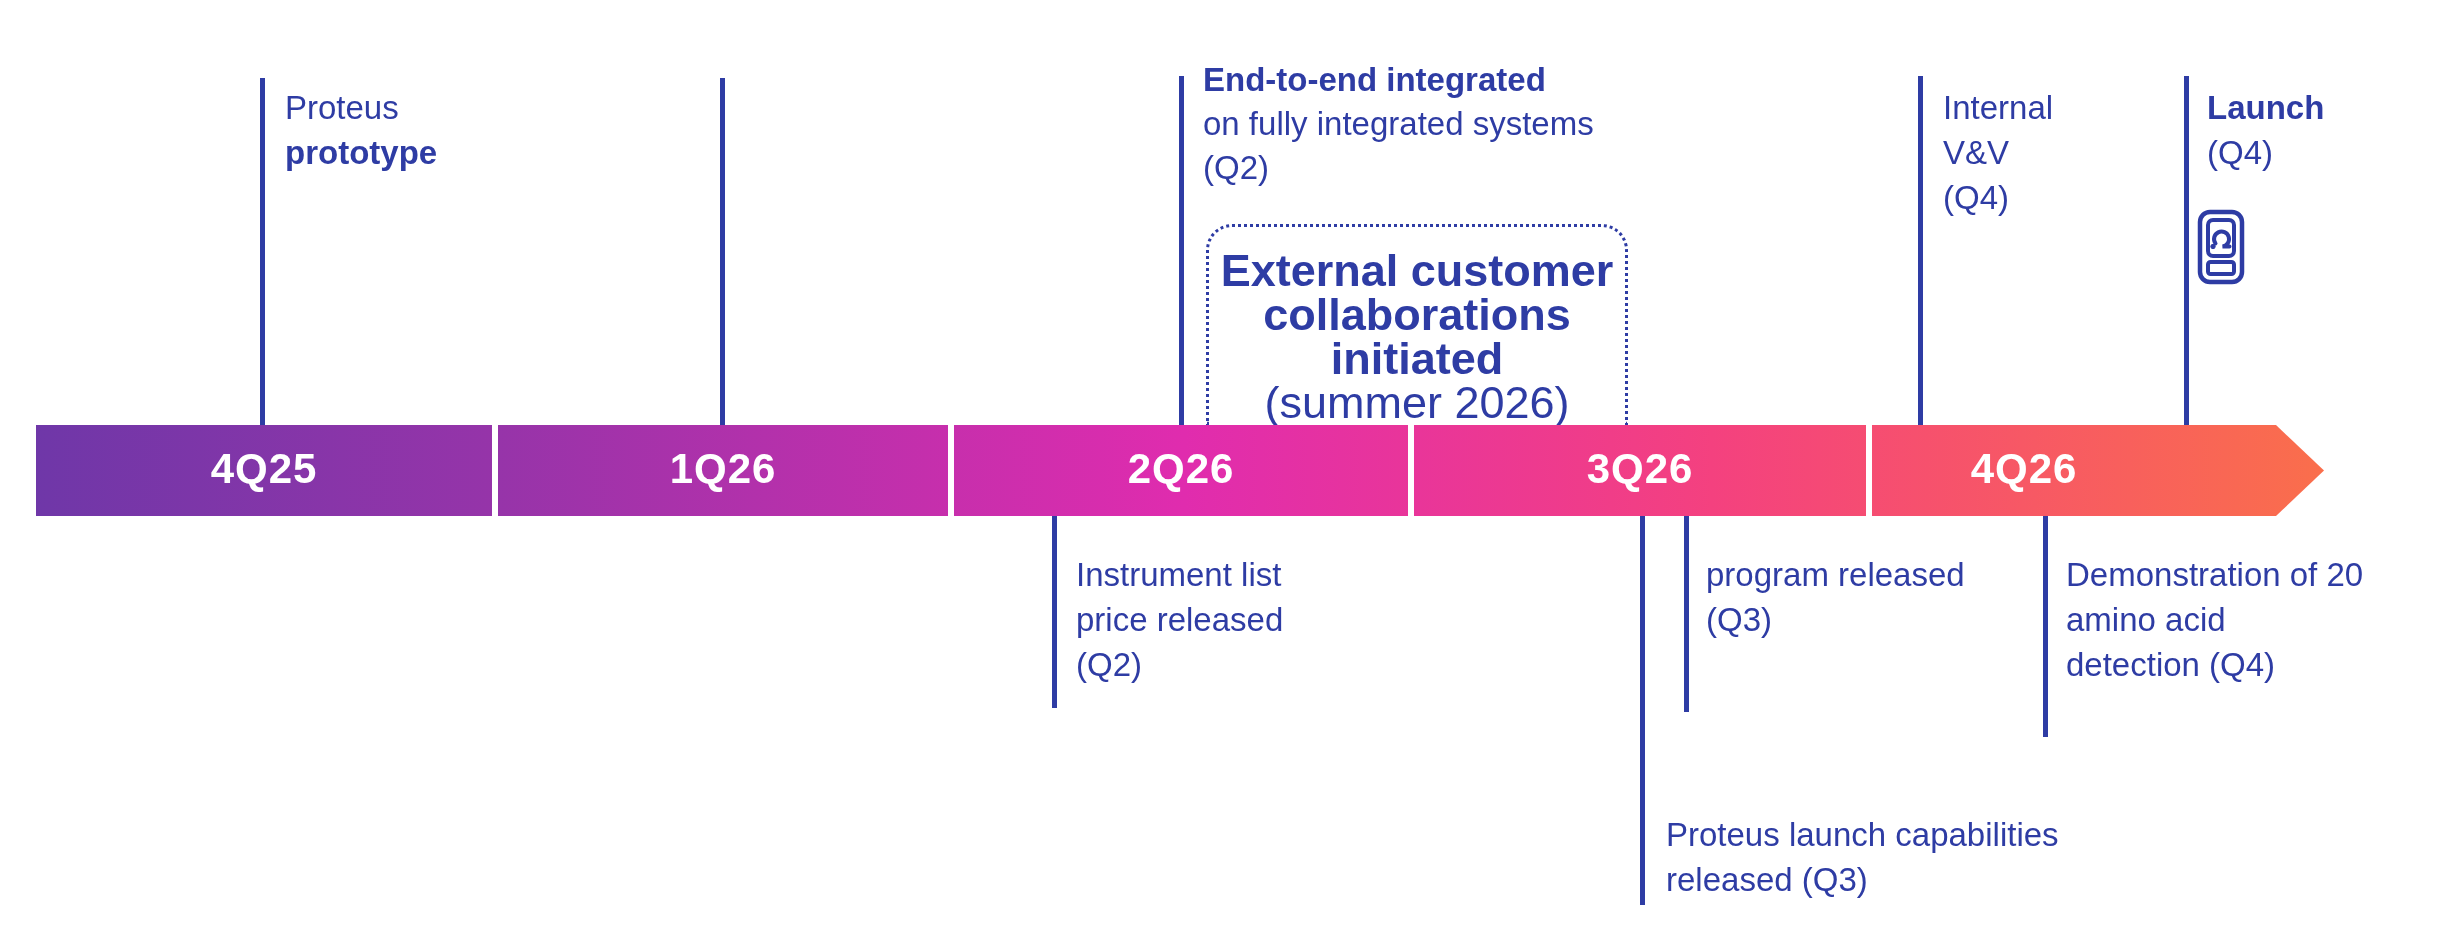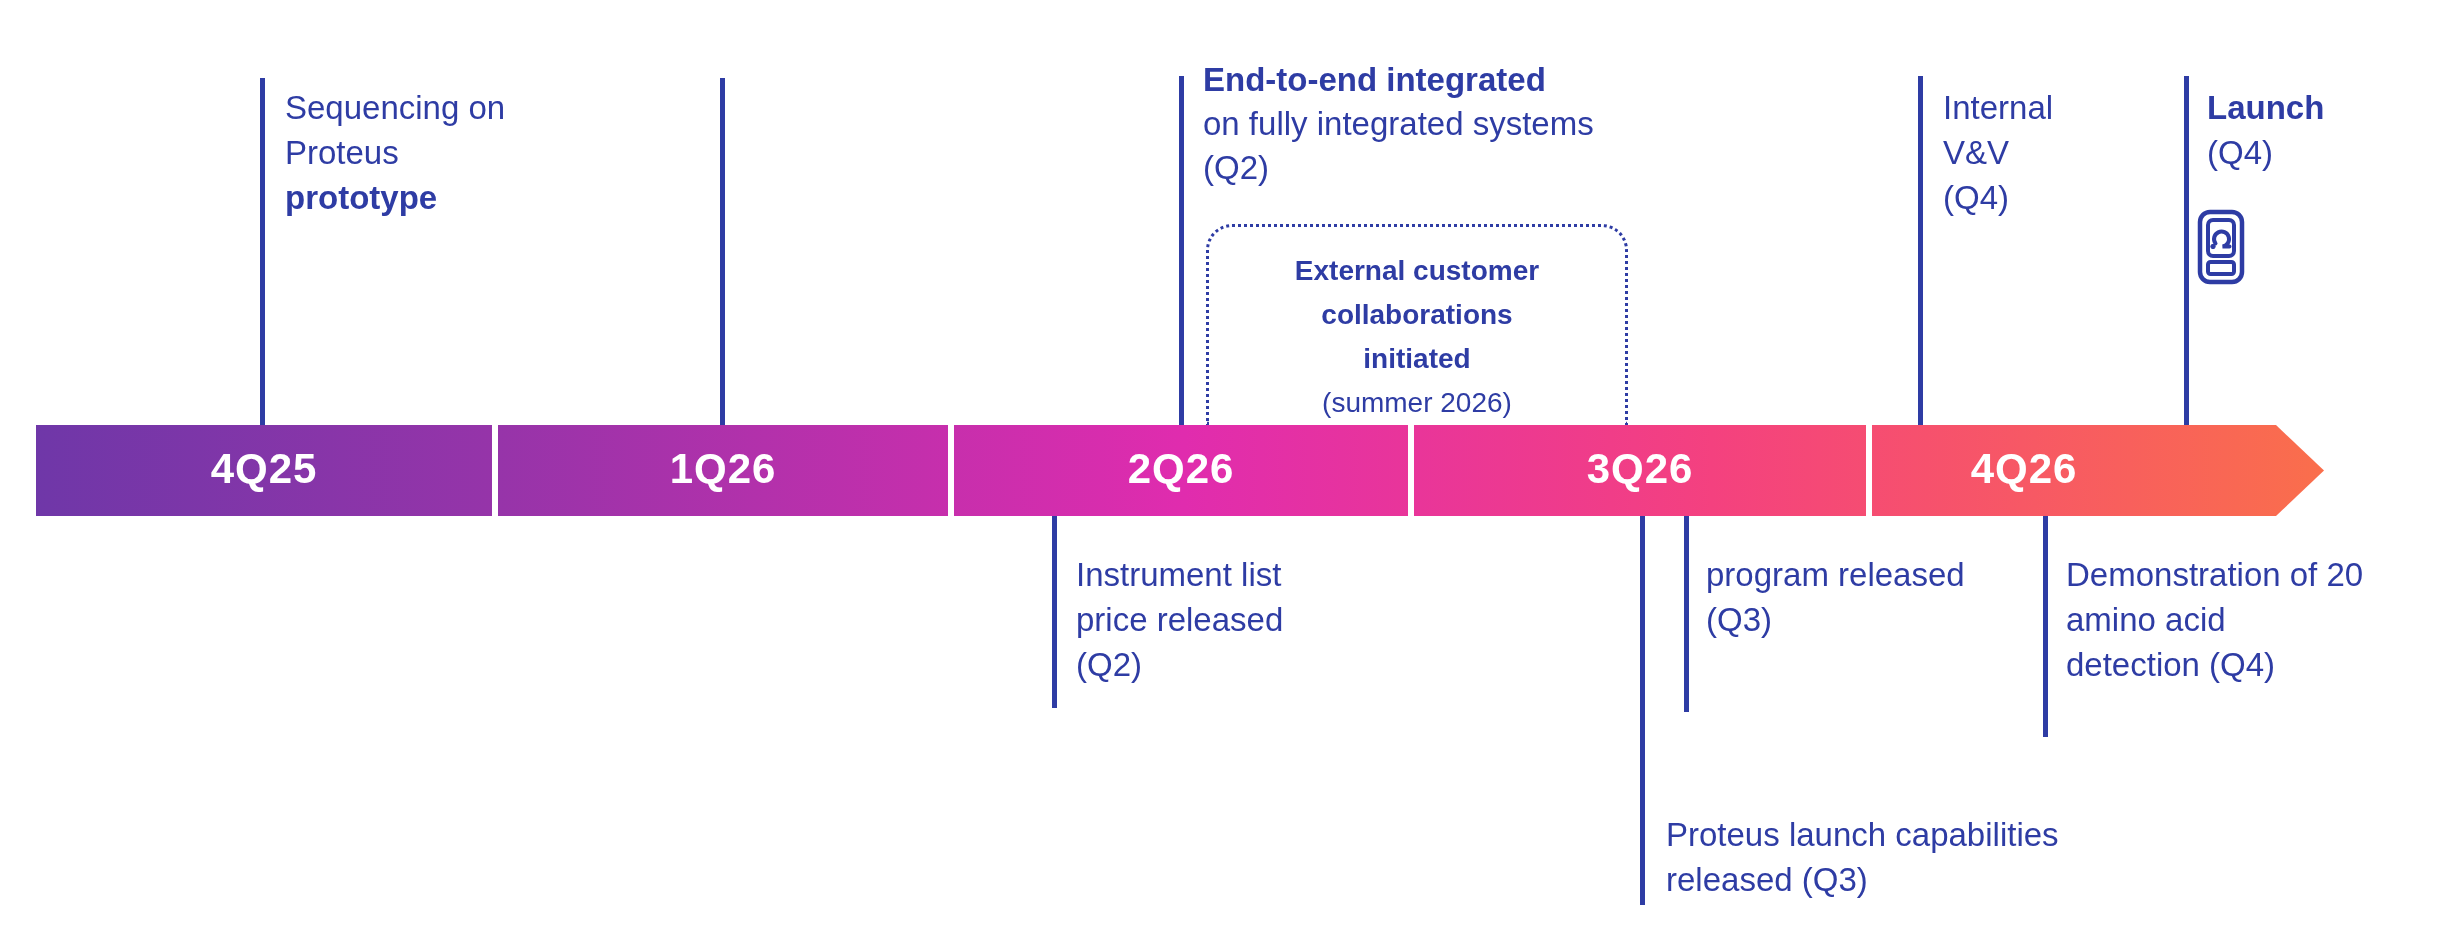--- a/index.html
+++ b/index.html
@@ -15,38 +15,37 @@
     clip-path:polygon(0 0,2240px 0,2288px 50%,2240px 100%,0 100%);
   }
   .divider{position:absolute;top:0;width:6px;height:100%;background:#fff;}
   .seg-label{
     position:absolute;top:50%;transform:translate(-50%,-54%);
     color:#fff;font-weight:bold;font-size:42px;letter-spacing:1px;white-space:nowrap;
   }
   .callout{
     position:absolute;left:1206px;top:224px;width:422px;height:201px;box-sizing:border-box;
     border:3px dotted var(--ink,#2e3ca4);border-bottom:none;border-radius:26px 26px 0 0;
-    text-align:center;font-size:28px;line-height:44px;padding-top:22px;
+    text-align:center;font-size:45px;line-height:44px;padding-top:22px;
   }
   .icon-svg{position:absolute;left:2196px;top:209px;}
   .icon-svg *{stroke:var(--ink,#2e3ca4);}
 </style>
 </head>
 <body>
 
 <div class="canvas">
 
   <div class="tick" style="left:260px;top:78px;height:347px"></div>
   <div class="tick" style="left:720px;top:78px;height:347px"></div>
   <div class="tick" style="left:1179px;top:76px;height:349px"></div>
   <div class="tick" style="left:1918px;top:76px;height:349px"></div>
   <div class="tick" style="left:2184px;top:76px;height:349px"></div>
 
   <div class="ms-text" style="left:285px;top:85px">
-    <div><span>Sequencing on</span></div>
     <div><span>Proteus</span></div>
     <div><span class="b">prototype</span></div>
   </div>
 
 
   <div class="ms-text" style="left:1203px;top:58px;line-height:44px">
     <div><span class="b">End-to-end integrated</span></div>
     <div><span>on fully integrated systems</span></div>
     <div><span>(Q2)</span></div>
   </div>

